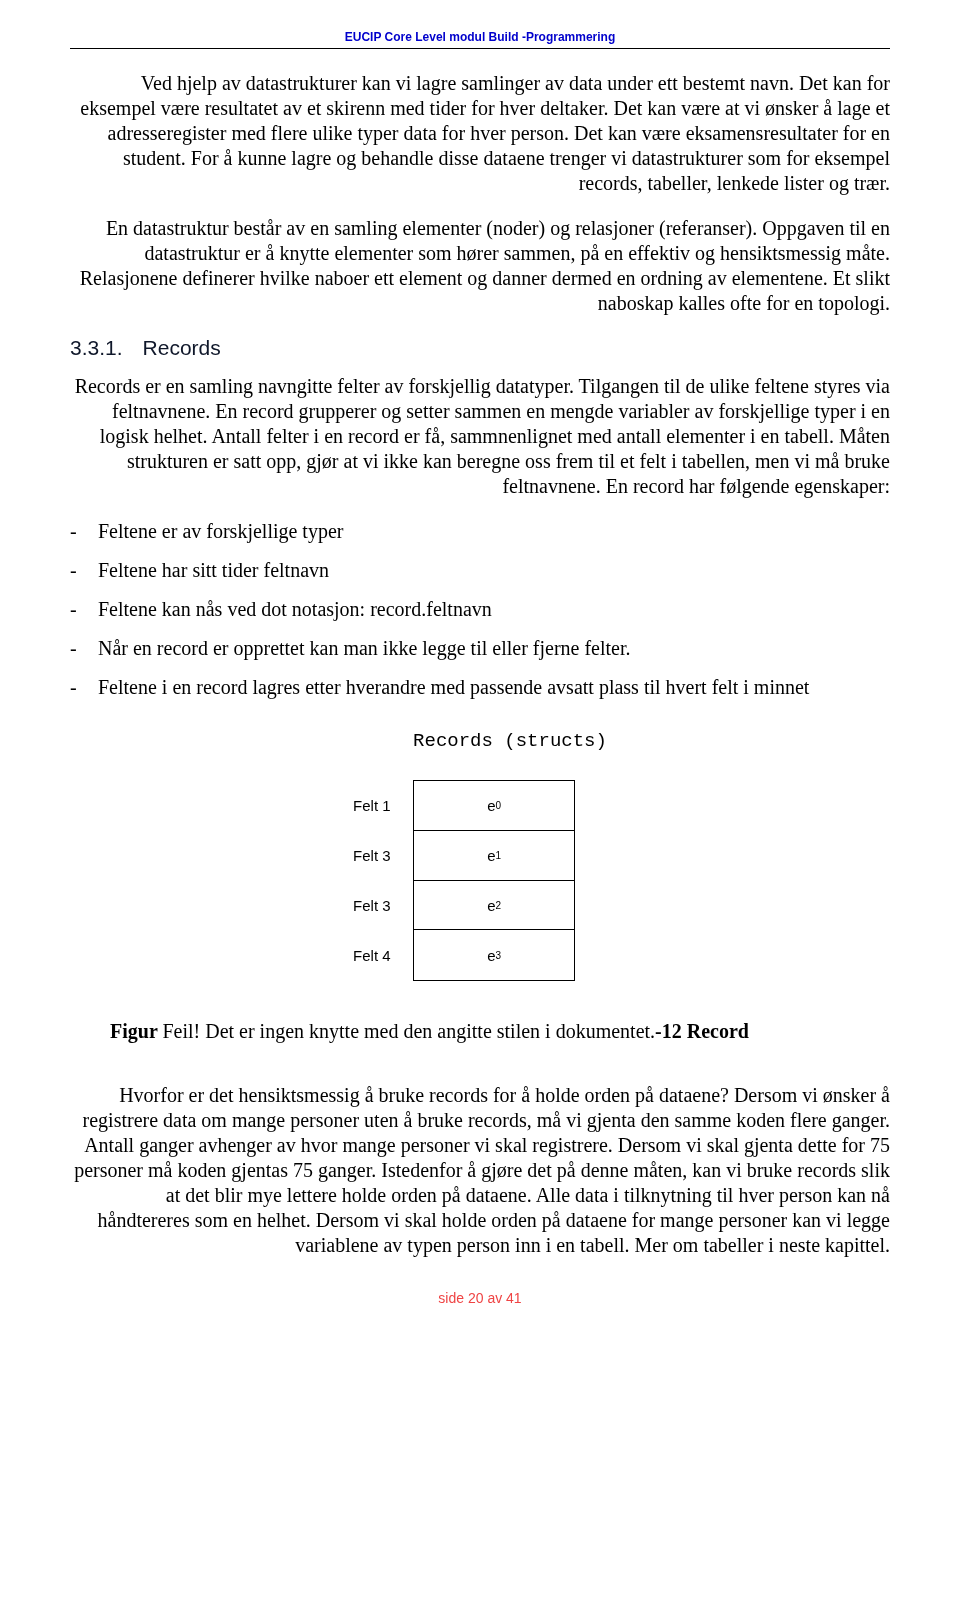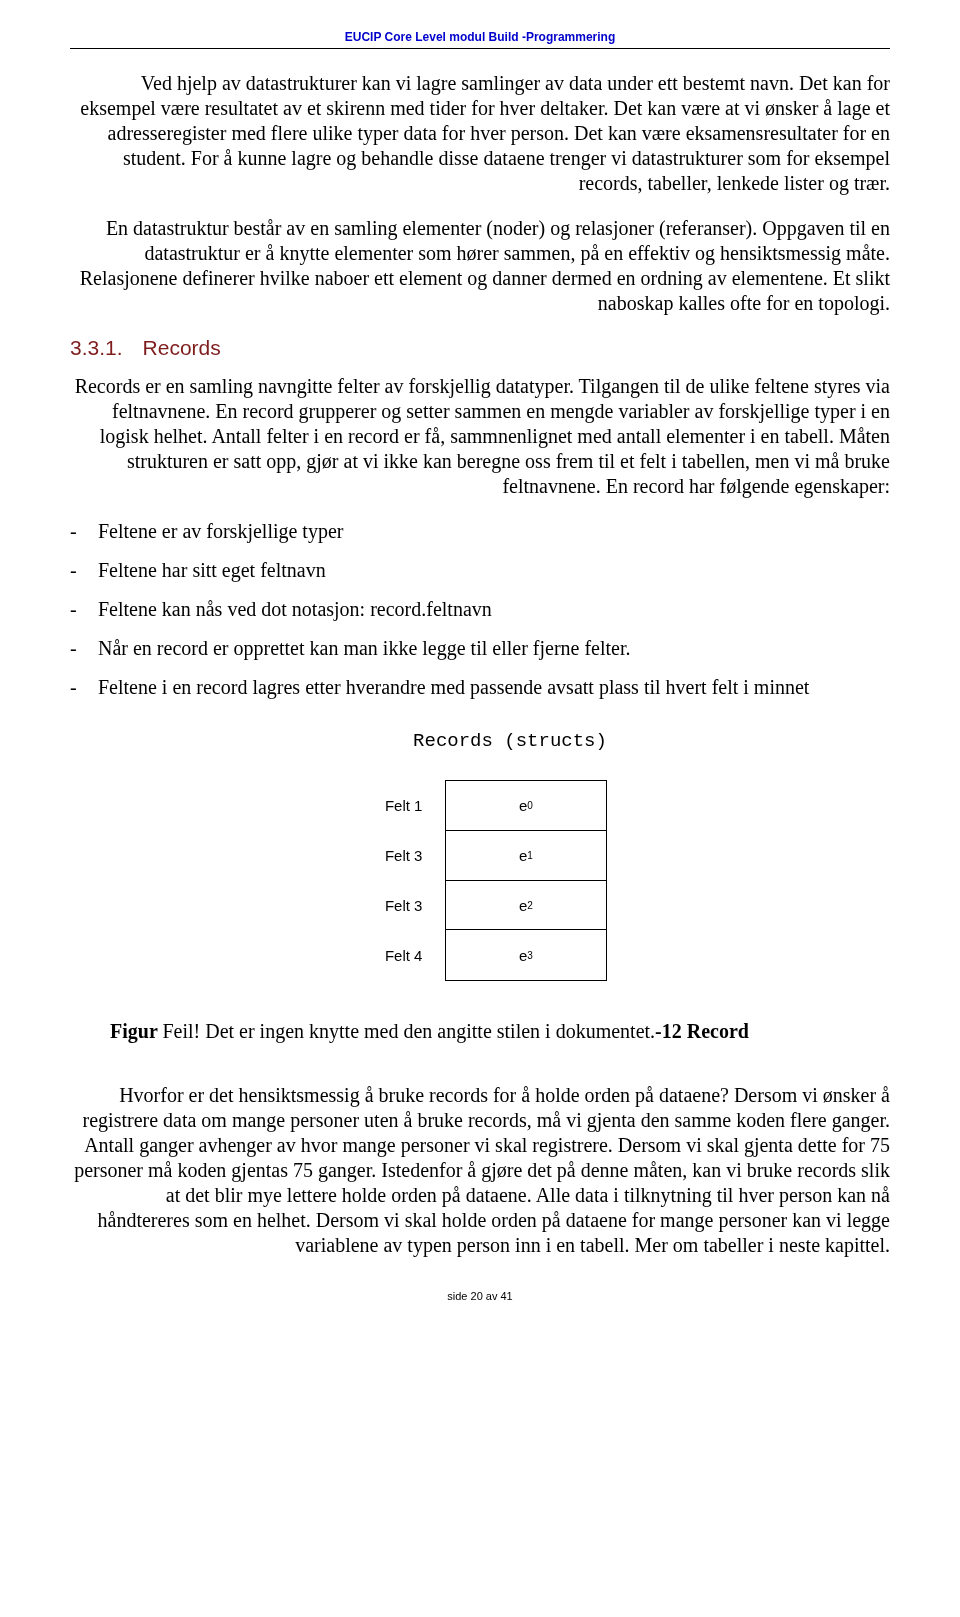--- a/index.html
+++ b/index.html
@@ -27,21 +27,21 @@
     margin: 0 0 22px 0;
   }
   p.body {
     font-size: 20px;
     line-height: 1.25;
     margin: 0 0 20px 0;
     text-align: right;
   }
   .section-heading {
     font-family: Arial, Helvetica, sans-serif;
-    color: #7f1d1d;
+    color: #0f172a;
     font-size: 21px;
     margin: 10px 0 14px 0;
   }
   .section-heading .num {
     margin-right: 20px;
   }
   .bullet-row {
     display: flex;
     font-size: 20px;
     line-height: 1.25;
@@ -61,21 +61,20 @@
   }
   .fig-title {
     font-family: Liberation Mono, monospace;
     font-size: 19px;
     margin: 10px 0 28px 60px;
   }
   .fig-row {
     display: flex;
     align-items: center;
     height: 50px;
-    justify-content: flex-end;
   }
   .fig-label {
     width: 60px;
     font-family: Arial, Helvetica, sans-serif;
     font-size: 15px;
   }
   .fig-cell {
     width: 160px;
     height: 50px;
     border-left: 1px solid #000;
@@ -97,22 +96,22 @@
   .caption {
     font-size: 20px;
     margin: 40px 0 40px 40px;
   }
   .caption .bold {
     font-weight: bold;
   }
   .footer {
     text-align: center;
     font-family: Arial, Helvetica, sans-serif;
-    font-size: 11px;
-    color: #000000;
+    font-size: 14px;
+    color: #ef4444;
     margin-top: 32px;
   }
 </style>
 </head>
 <body>
 
 <div class="page">
 
   <div class="header">EUCIP Core Level modul Build -Programmering</div>
   <hr class="header-rule">
@@ -125,21 +124,21 @@
   </div>
 
   <p class="body">Records er en samling navngitte felter av forskjellig datatyper. Tilgangen til de ulike feltene styres via feltnavnene. En record grupperer og setter sammen en mengde variabler av forskjellige typer i en logisk helhet. Antall felter i en record er få, sammnenlignet med antall elementer i en tabell. Måten strukturen er satt opp, gjør at vi ikke kan beregne oss frem til et felt i tabellen, men vi må bruke feltnavnene. En record har følgende egenskaper:</p>
 
   <div class="bullet-row">
     <div class="dash">-</div>
     <div>Feltene er av forskjellige typer</div>
   </div>
   <div class="bullet-row">
     <div class="dash">-</div>
-    <div>Feltene har sitt eget feltnavn</div>
+    <div>Feltene har sitt tider feltnavn</div>
   </div>
   <div class="bullet-row">
     <div class="dash">-</div>
     <div>Feltene kan nås ved dot notasjon: record.feltnavn</div>
   </div>
   <div class="bullet-row">
     <div class="dash">-</div>
     <div>Når en record er opprettet kan man ikke legge til eller fjerne felter.</div>
   </div>
   <div class="bullet-row">

